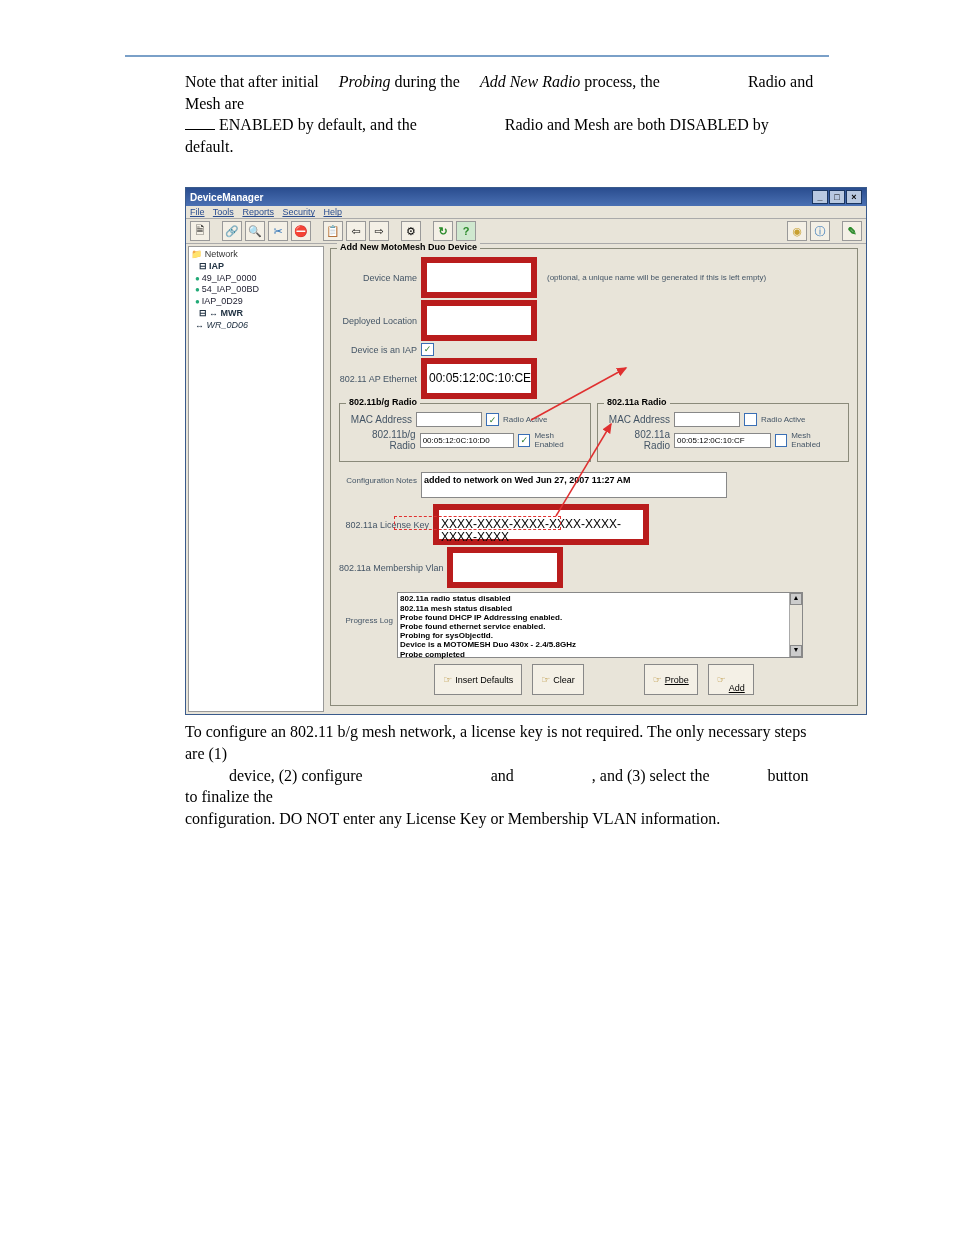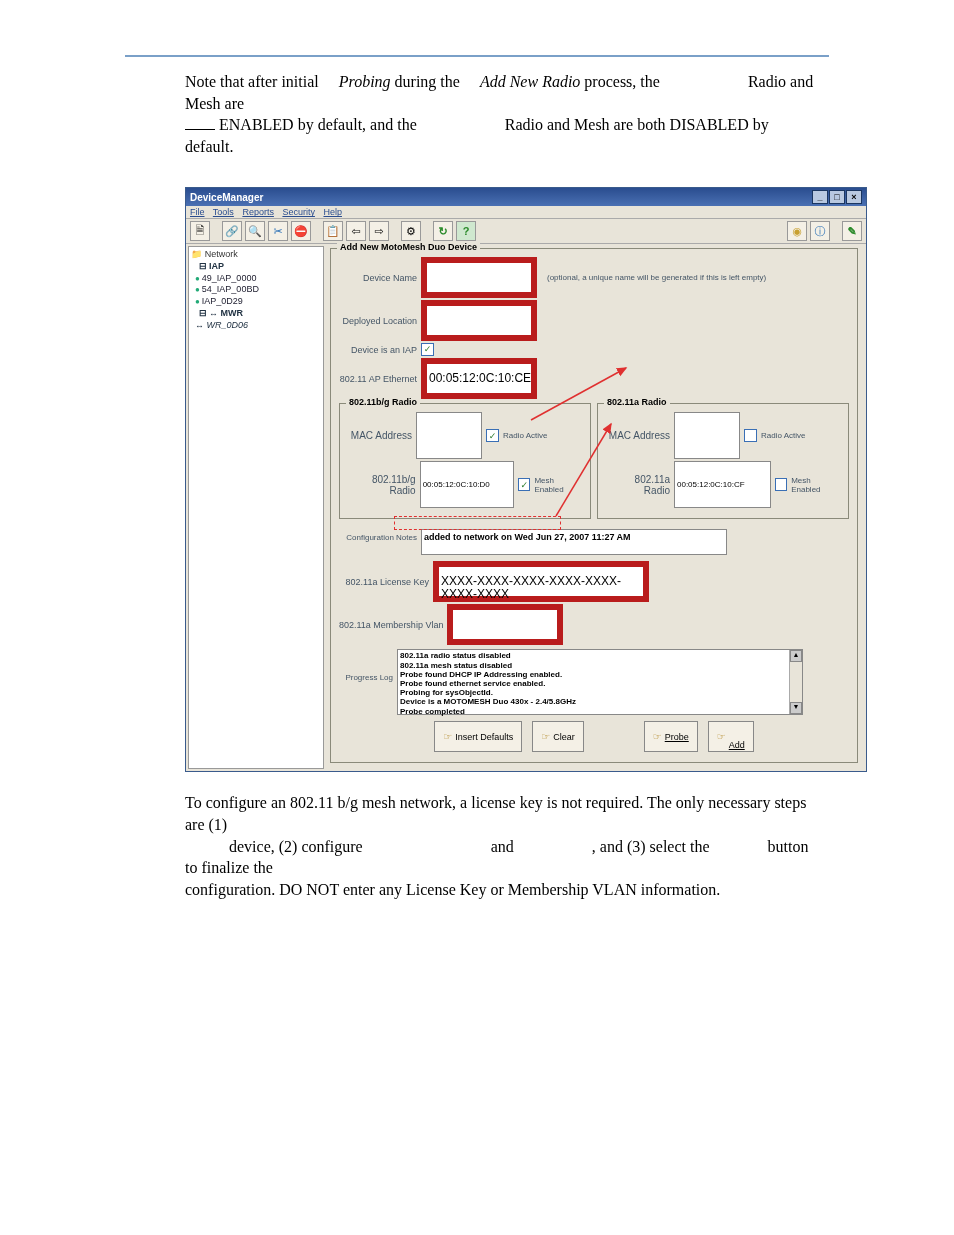--- a/index.html
+++ b/index.html
@@ -149,21 +149,21 @@
     color:#2a7a2a; font-size:9px; line-height:9px;
   }
   .radios {
     display:flex;
     gap:6px;
     margin-top:4px;
   }
   .radios .fieldset { flex:1; }
   .radios .row2 { display:flex; align-items:center; gap:4px; margin:2px 0; }
   .radios label { min-width:64px; text-align:right; font-size:10px; color:#456; }
-  .radios .val { border:1px solid #888; background:#fff; height:13px; font-size:8px; padding:16px 2px; line-height:13px; width:95px; overflow:hidden;}
+  .radios .val { border:1px solid #888; background:#fff; height:13px; font-size:8px; padding:0 2px; line-height:13px; width:95px; overflow:hidden;}
   .radios .cb { width:11px; height:11px; border:1px solid #3a6fb5; background:#fff; display:inline-flex; align-items:center; justify-content:center; color:#2a7a2a; font-size:9px; }
   .radios .cblbl { font-size:8px; color:#456; }
   .notes-row { display:flex; align-items:flex-start; gap:4px; margin:6px 0; }
   .notes-row .input-big { border:1px solid #888; background:#fff; width:300px; height:20px; font-size:9px; font-weight:bold; padding:2px; }
   .log-box {
     border:1px solid #888;
     background:#fff;
     width: 400px;
     height: 62px;
     font-size:8px;
@@ -195,21 +195,21 @@
     position:absolute; left:0; top:0; width:100%; height:100%;
     pointer-events:none;
   }
   .dotted-box {
     border:1.5px dashed #e03030;
     position:absolute;
   }
   .after-text {
     font-size: 16px;
     line-height: 1.35;
-    margin-top: 20px;
+    margin-top: 6px;
     font-family: Liberation Serif, serif;
   }
 </style>
 </head>
 <body>
 
 <div class="page">
 
   <div class="box-outer">
     <div class="intro-text">

